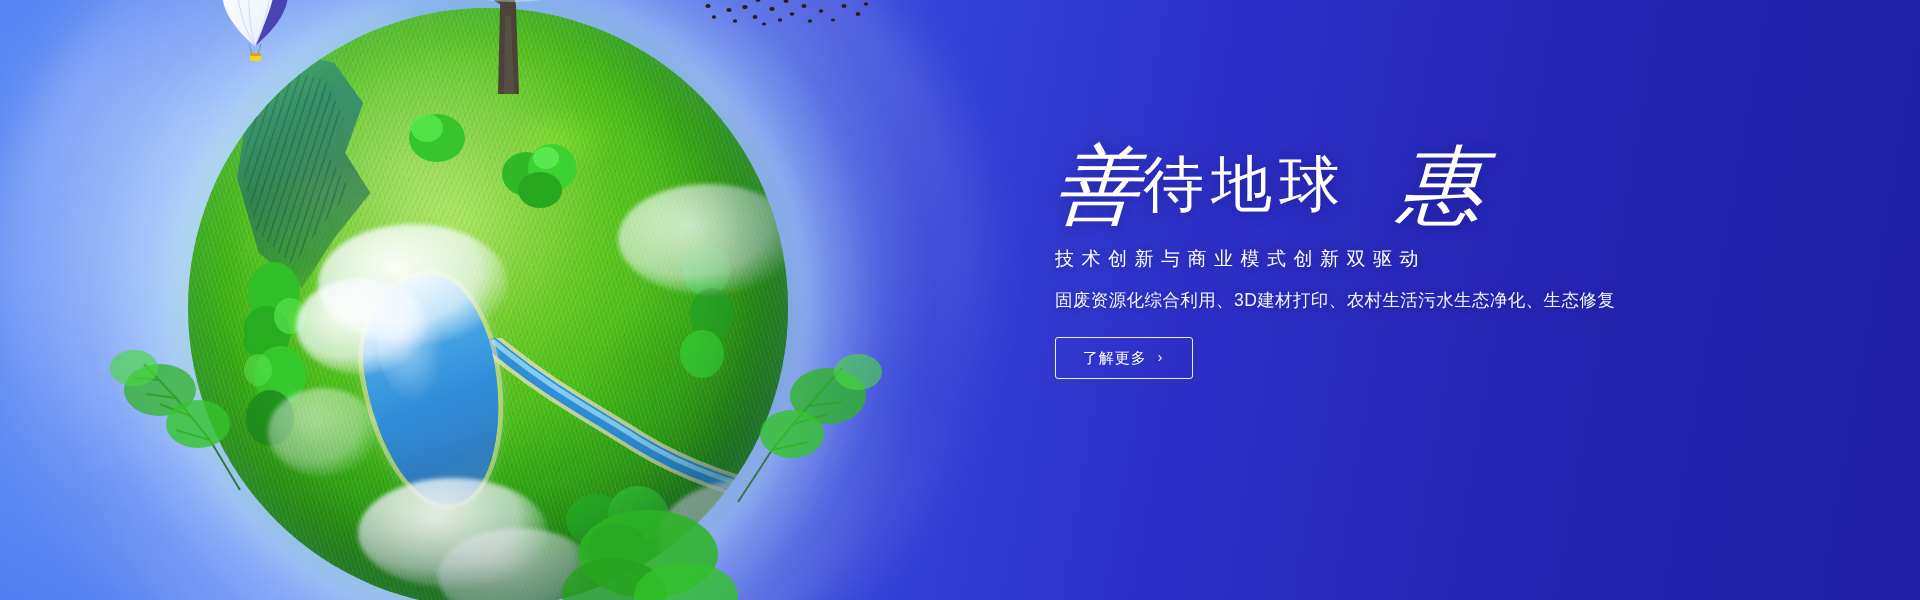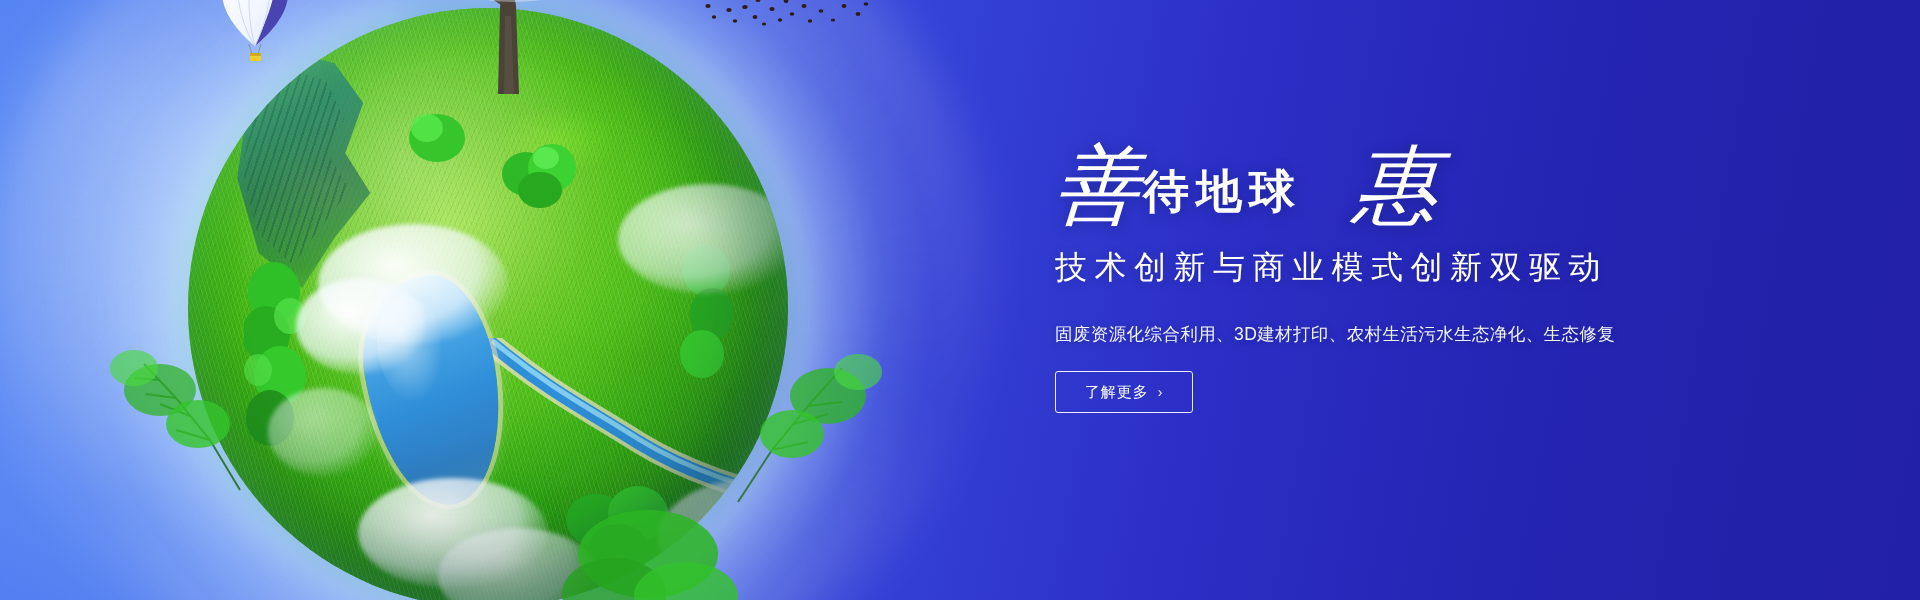--- a/index.html
+++ b/index.html
@@ -251,40 +251,40 @@
   }
   .hl-big{
     font-size:84px;
     line-height:.92;
     font-weight:400;
     font-style:italic;
     letter-spacing:0;
     transform:skewX(-3deg);
   }
   .hl-small{
-    font-size:46px;
+    font-size:61px;
     line-height:1;
-    font-weight:700;
+    font-weight:400;
     letter-spacing:7px;
     padding-bottom:9px;
     margin-left:4px;
   }
   .hl-gap{ width:52px; }
 
   .subtitle{
     margin-top:22px;
-    font-size:32px;
+    font-size:19px;
     letter-spacing:7.5px;
     font-weight:400;
     color:#ffffff;
     text-shadow:0 1px 8px rgba(10,20,90,.35);
     white-space:nowrap;
   }
   .desc{
-    margin-top:32px;
+    margin-top:16px;
     font-size:17.5px;
     letter-spacing:.4px;
     color:#f2f5ff;
     text-shadow:0 1px 6px rgba(10,20,90,.35);
     white-space:nowrap;
   }
 
   .cta{
     margin-top:25px;
     display:inline-flex;
@@ -294,20 +294,21 @@
     width:138px; height:42px;
     border:1px solid rgba(255,255,255,.92);
     border-radius:3px;
     background:transparent;
     color:#ffffff;
     font-size:15px;
     letter-spacing:1px;
     cursor:pointer;
     text-decoration:none;
     white-space:nowrap;
+    font-family:Liberation Mono, monospace;
   }
   .cta .chev{ font-size:14px; opacity:.95; line-height:1; }
 </style>
 </head>
 <body>
 
 <div class="banner">
 
   <div class="sky-glow"></div>
   <div class="sky-glow2"></div>

